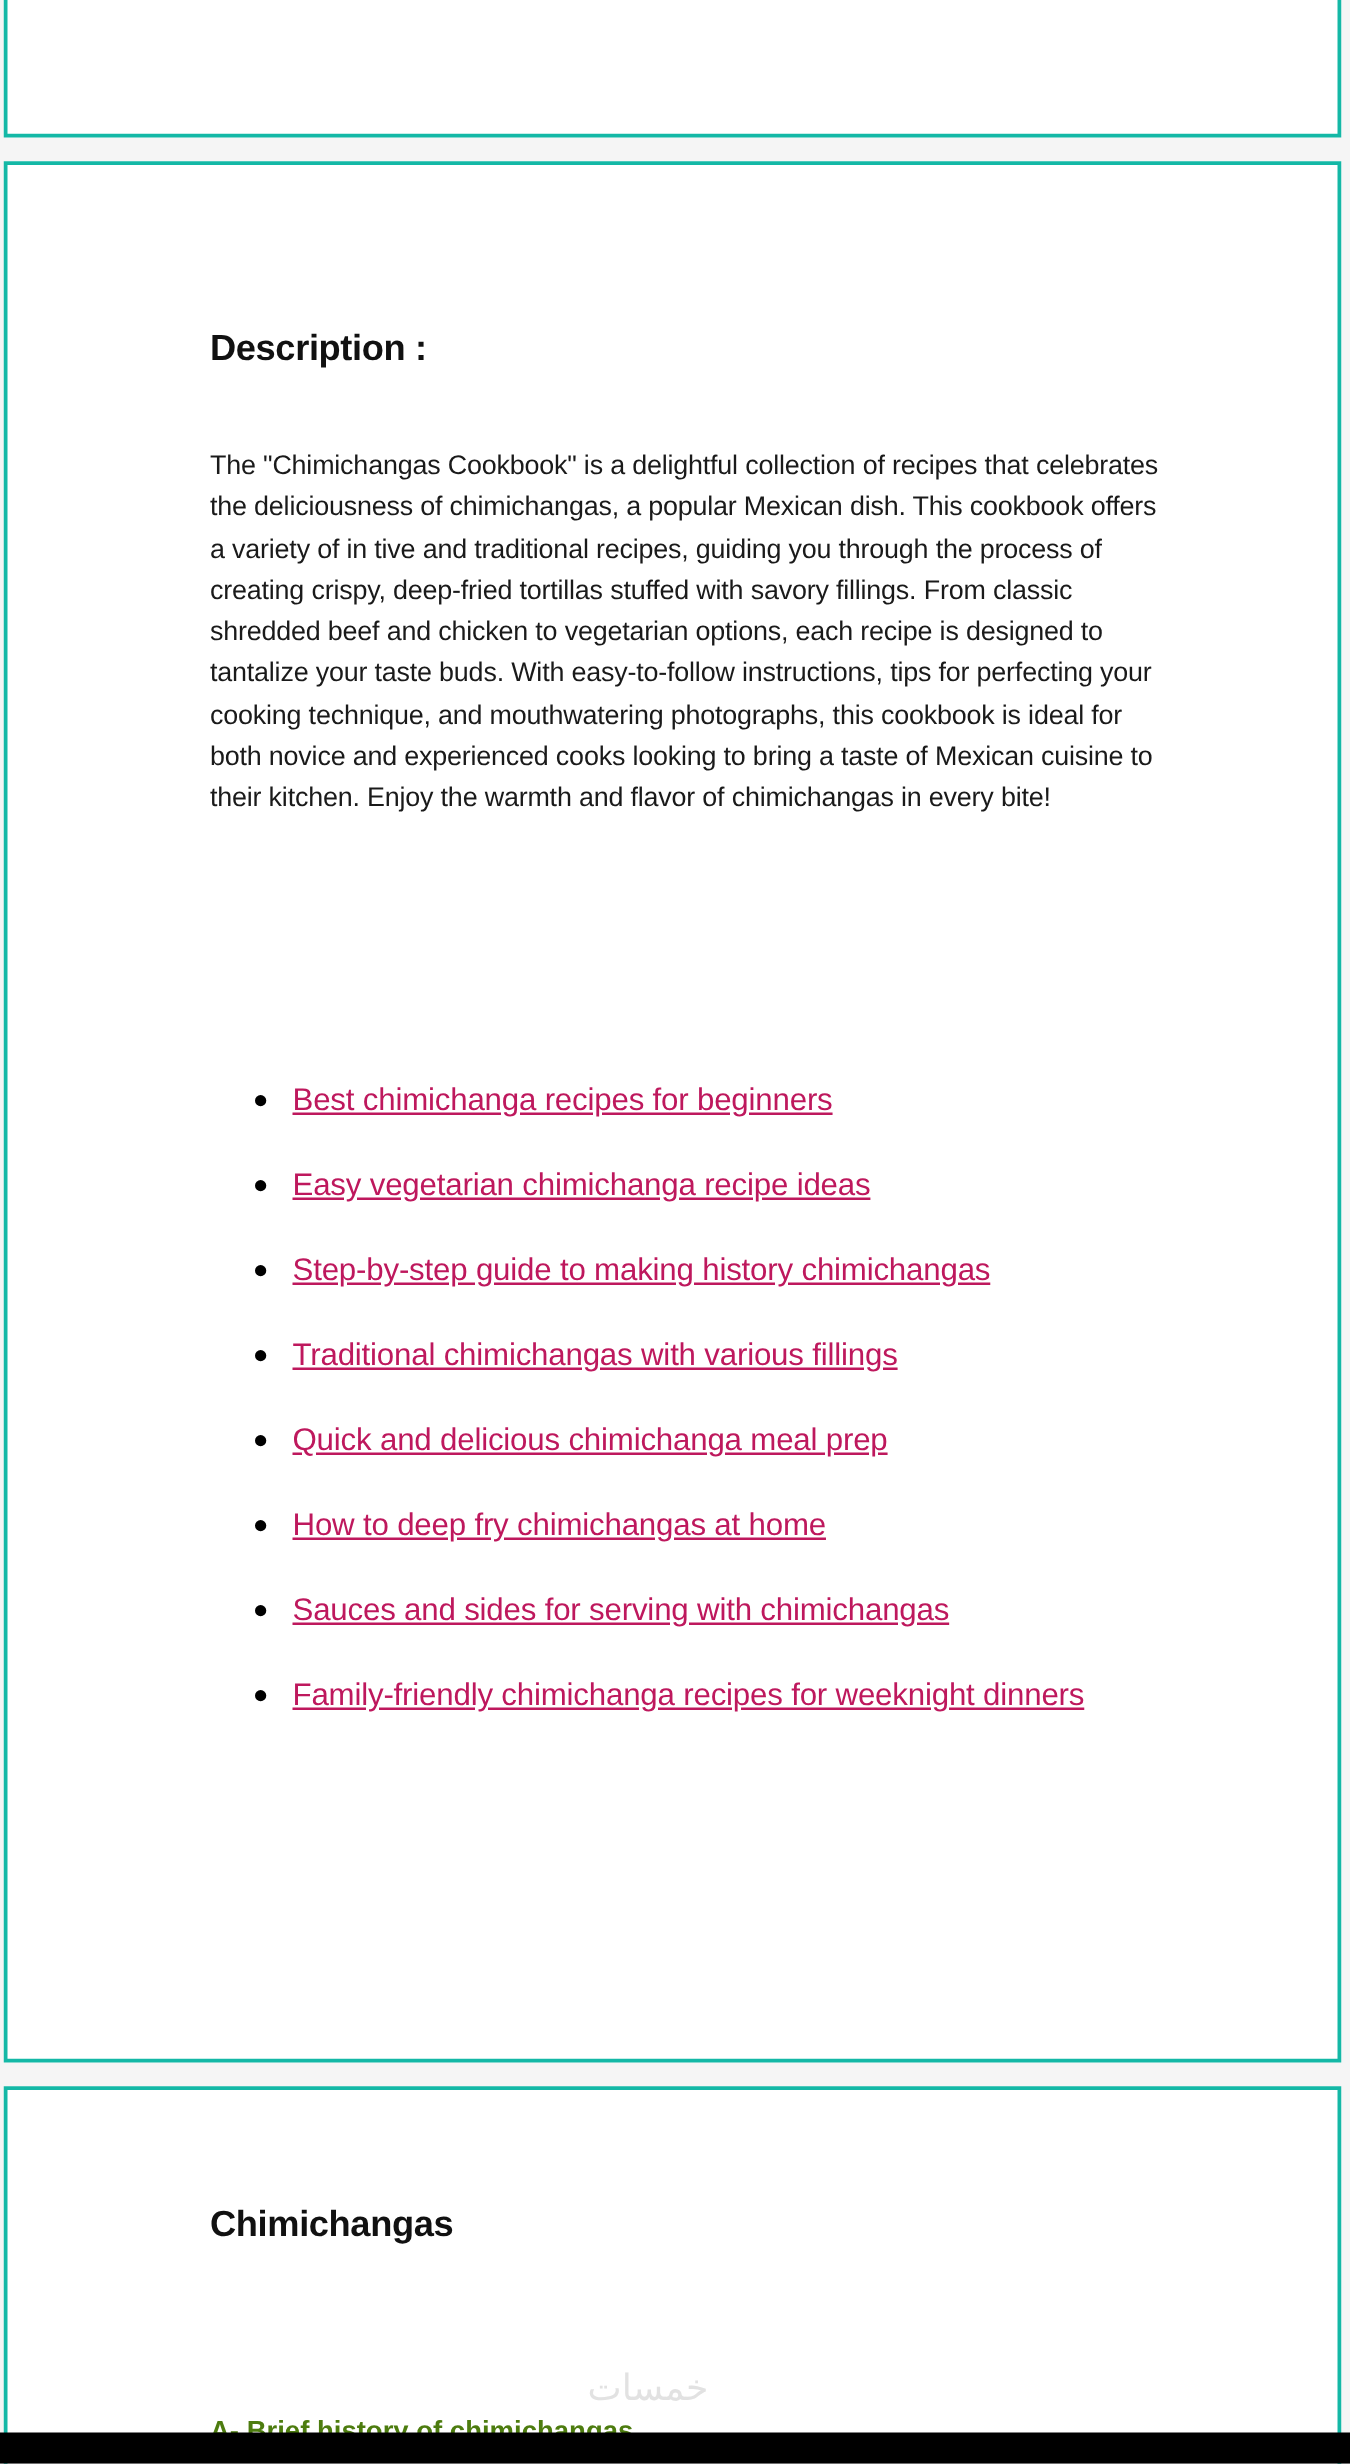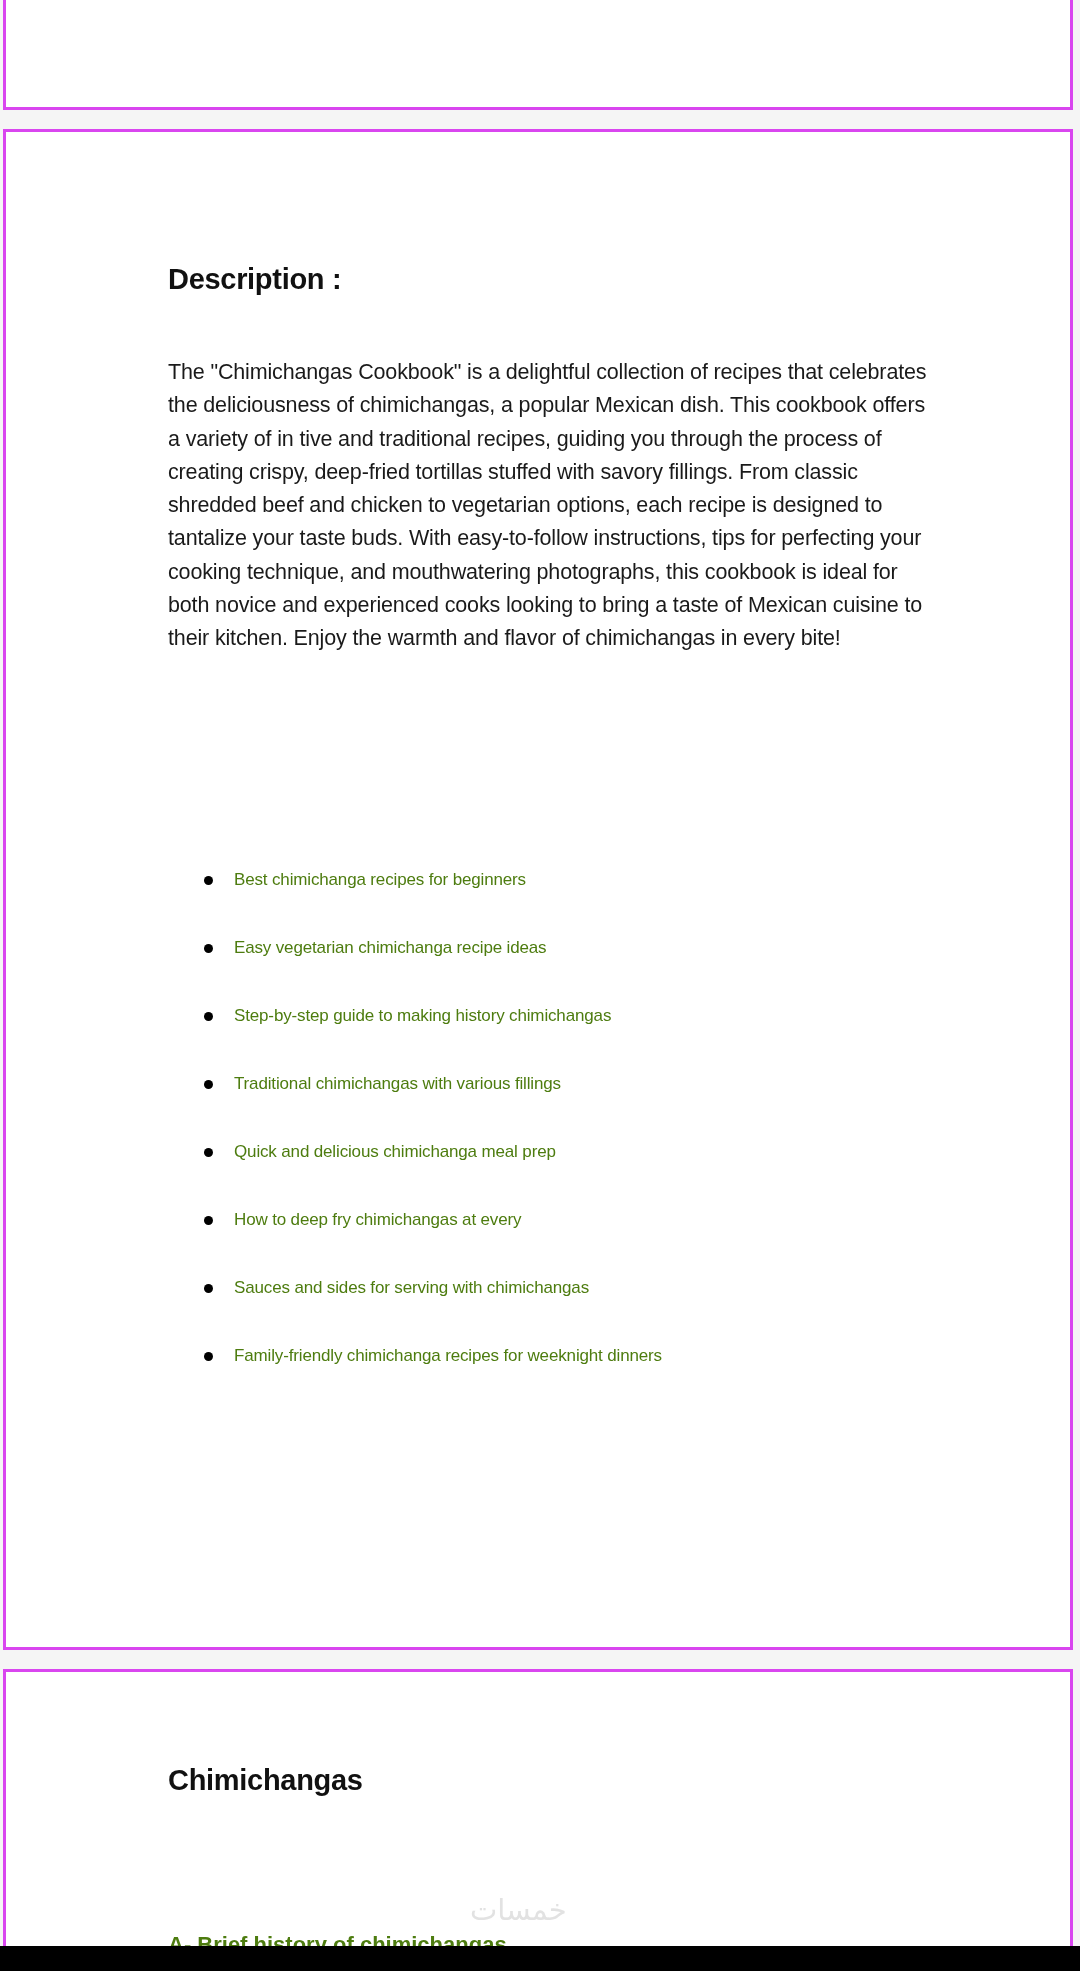--- a/index.html
+++ b/index.html
@@ -13,21 +13,21 @@
     position: relative;
     overflow: hidden;
     font-family: "Liberation Sans", "DejaVu Sans", sans-serif;
     color: #1a1a1a;
   }
   .page {
     position: absolute;
     left: 3px;
     width: 1070px;
     background: #ffffff;
-    border: 3px solid #d946ef;
+    border: 3px solid #14b8a6;
     box-sizing: border-box;
   }
   #page-1 { top: -10px; height: 120px; }
   #page-2 { top: 129px; height: 1521px; }
   #page-3 { top: 1669px; height: 330px; }
 
   .heading {
     position: absolute;
     left: 162px;
     margin: 0;
@@ -52,25 +52,26 @@
     position: absolute;
     left: 162px;
     top: 733px;
     margin: 0;
     padding: 0;
     list-style: none;
   }
   .keyword-list li {
     position: relative;
     height: 68px;
-    font-size: 17px;
+    font-size: 25px;
     line-height: 30px;
     padding-left: 66px;
-    color: #4d7c0f;
+    color: #be185d;
     letter-spacing: -0.15px;
+    text-decoration: underline;
   }
   .keyword-list li .bullet {
     position: absolute;
     left: 36px;
     top: 11px;
     width: 9px;
     height: 9px;
     border-radius: 50%;
     background: #000;
   }
@@ -110,21 +111,21 @@
 
 <div class="page" id="page-2">
   <h2 class="heading desc-heading">Description :</h2>
   <p class="desc-body">The "Chimichangas Cookbook" is a delightful collection of recipes that celebrates the deliciousness of chimichangas, a popular Mexican dish. This cookbook offers a variety of in tive and traditional recipes, guiding you through the process of creating crispy, deep-fried tortillas stuffed with savory fillings. From classic shredded beef and chicken to vegetarian options, each recipe is designed to tantalize your taste buds. With easy-to-follow instructions, tips for perfecting your cooking technique, and mouthwatering photographs, this cookbook is ideal for both novice and experienced cooks looking to bring a taste of Mexican cuisine to their kitchen. Enjoy the warmth and flavor of chimichangas in every bite!</p>
   <ul class="keyword-list">
     <li><span class="bullet"></span><span>Best chimichanga recipes for beginners</span></li>
     <li><span class="bullet"></span><span>Easy vegetarian chimichanga recipe ideas</span></li>
     <li><span class="bullet"></span><span>Step-by-step guide to making history chimichangas</span></li>
     <li><span class="bullet"></span><span>Traditional chimichangas with various fillings</span></li>
     <li><span class="bullet"></span><span>Quick and delicious chimichanga meal prep</span></li>
-    <li><span class="bullet"></span><span>How to deep fry chimichangas at every</span></li>
+    <li><span class="bullet"></span><span>How to deep fry chimichangas at home</span></li>
     <li><span class="bullet"></span><span>Sauces and sides for serving with chimichangas</span></li>
     <li><span class="bullet"></span><span>Family-friendly chimichanga recipes for weeknight dinners</span></li>
   </ul>
 </div>
 
 <div class="page" id="page-3">
   <h2 class="heading intro-heading">Chimichangas</h2>
   <h3 class="subheading">A- Brief history of chimichangas</h3>
 </div>
 

